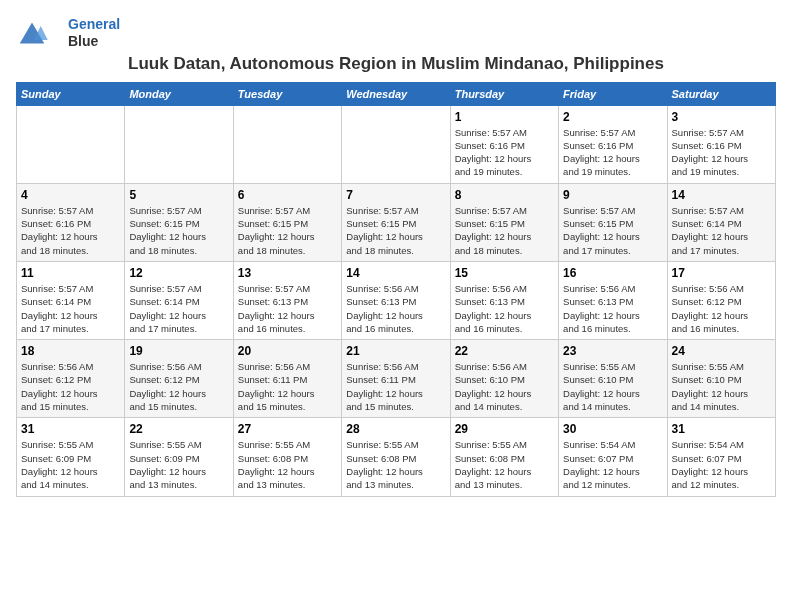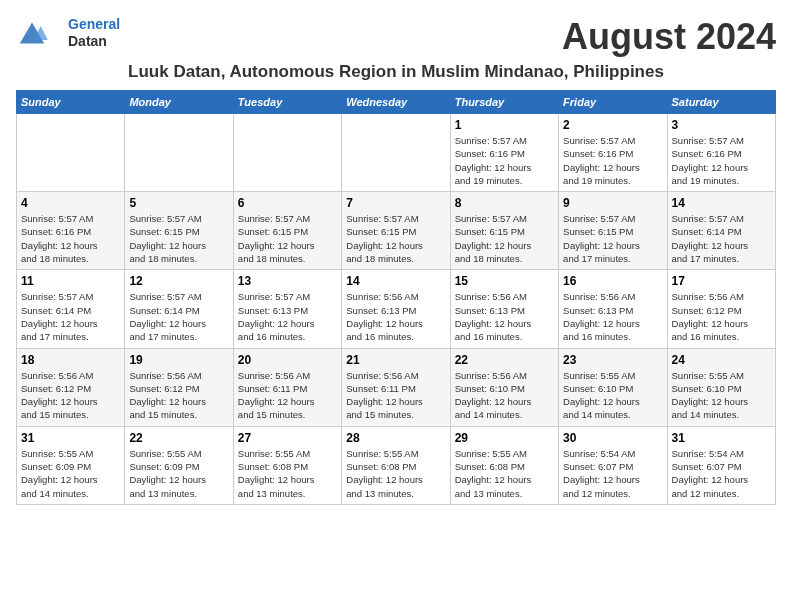--- a/index.html
+++ b/index.html
@@ -87,24 +87,23 @@
 <body>
 
 <div class="header-top">
   <div class="logo">
     <svg class="logo-icon" viewBox="0 0 36 32" xmlns="http://www.w3.org/2000/svg">
       <polygon points="18,4 32,28 4,28" fill="#2a6ebb" opacity="0.85"></polygon>
       <polygon points="28,8 36,24 20,24" fill="#4a90d9" opacity="0.7"></polygon>
     </svg>
     <div class="logo-text">
       <div><span class="logo-blue">General</span></div>
-      <div>Datan</div>
+      <div>Blue</div>
     </div>
   </div>
-  <div class="title">August 2024</div>
 </div>
 
 <div class="subtitle">Luuk Datan, Autonomous Region in Muslim Mindanao, Philippines</div>
 
 <table>
   <thead>
     <tr>
     <th>Sunday</th>
         <th>Monday</th>
         <th>Tuesday</th>

